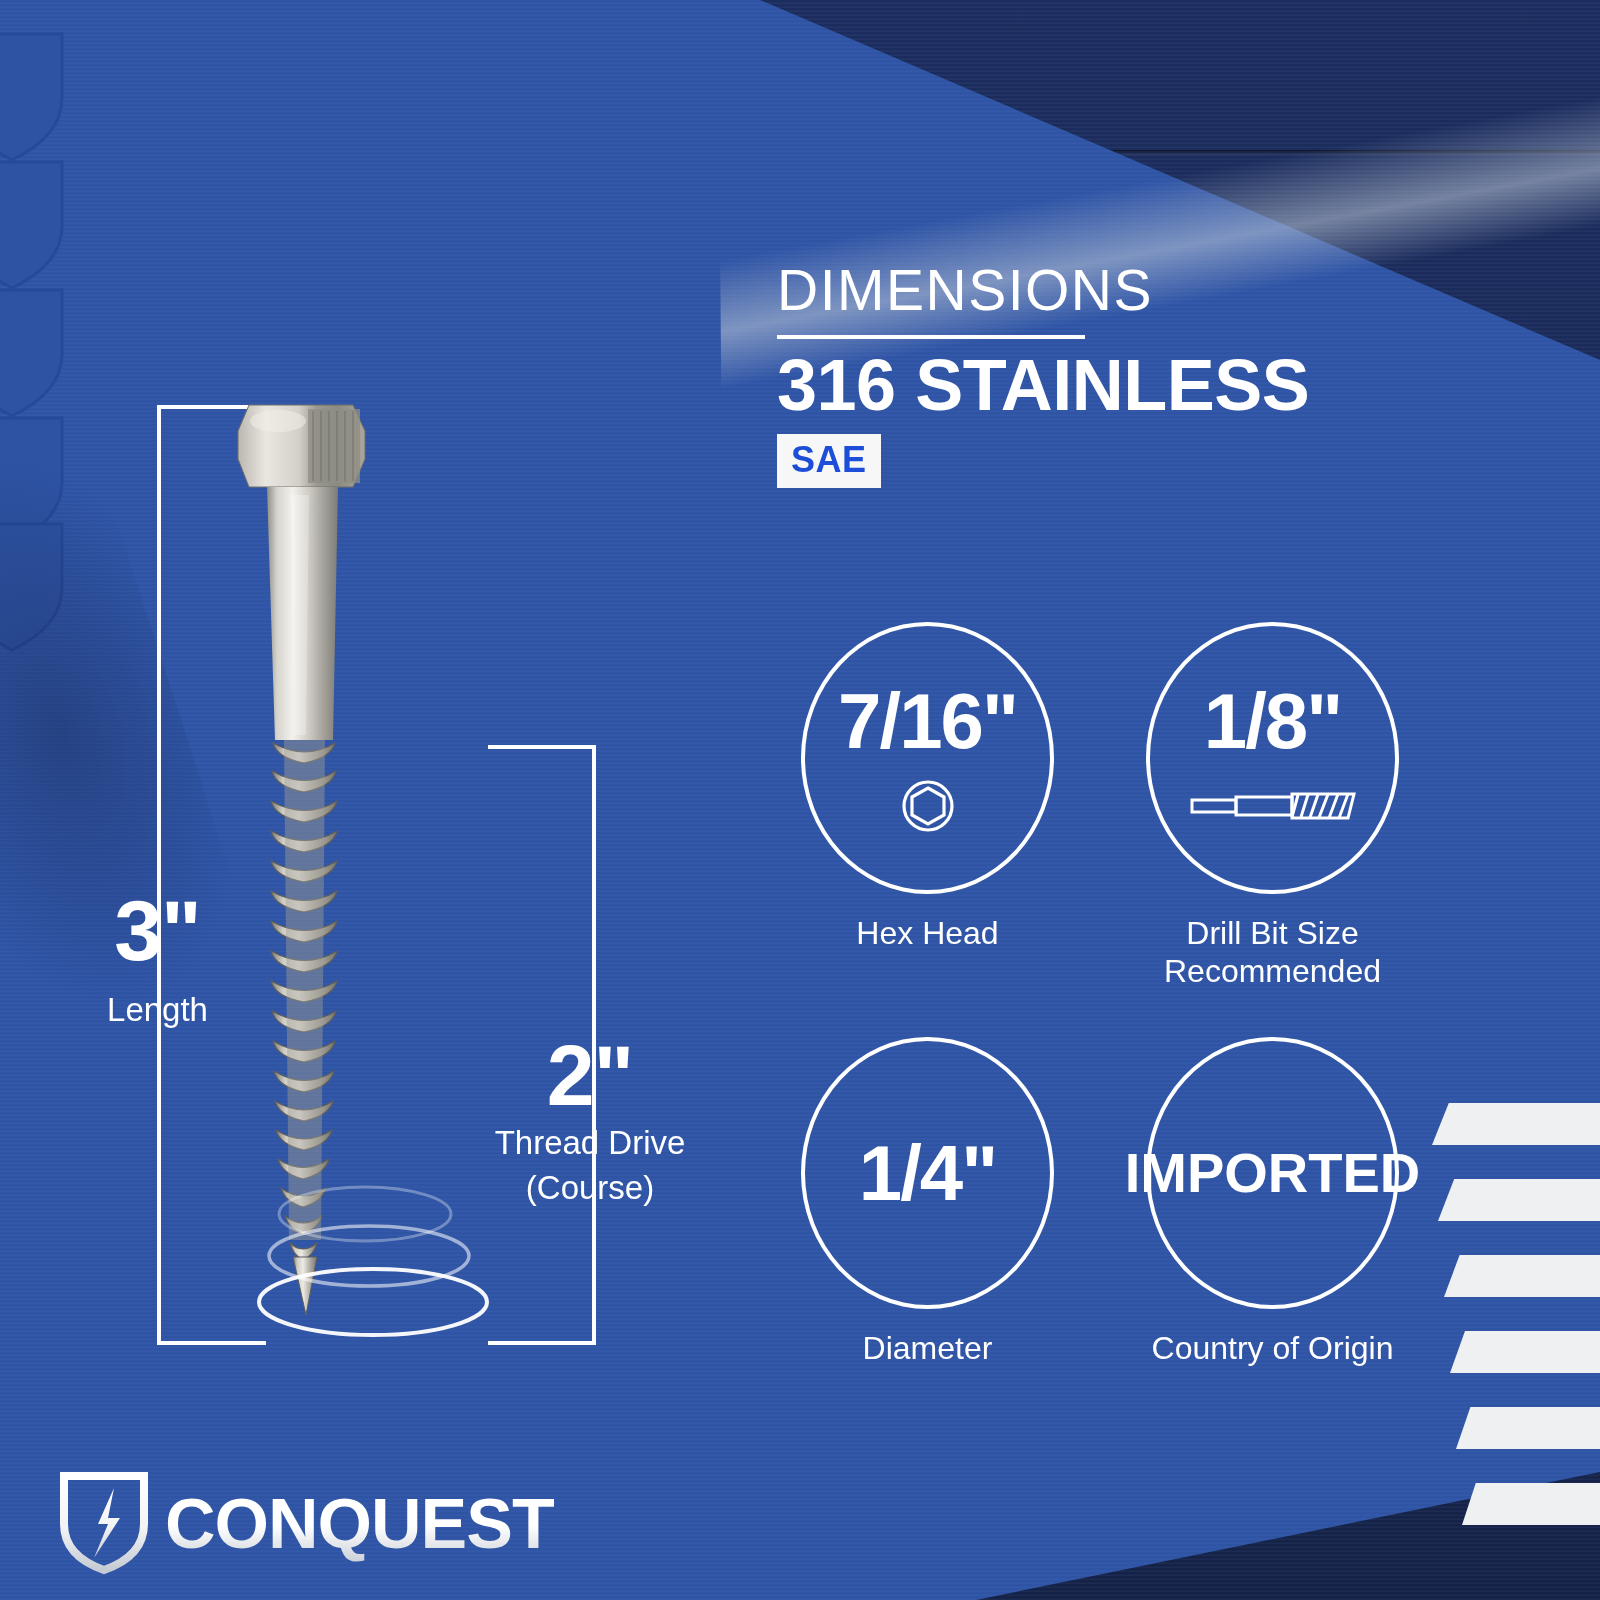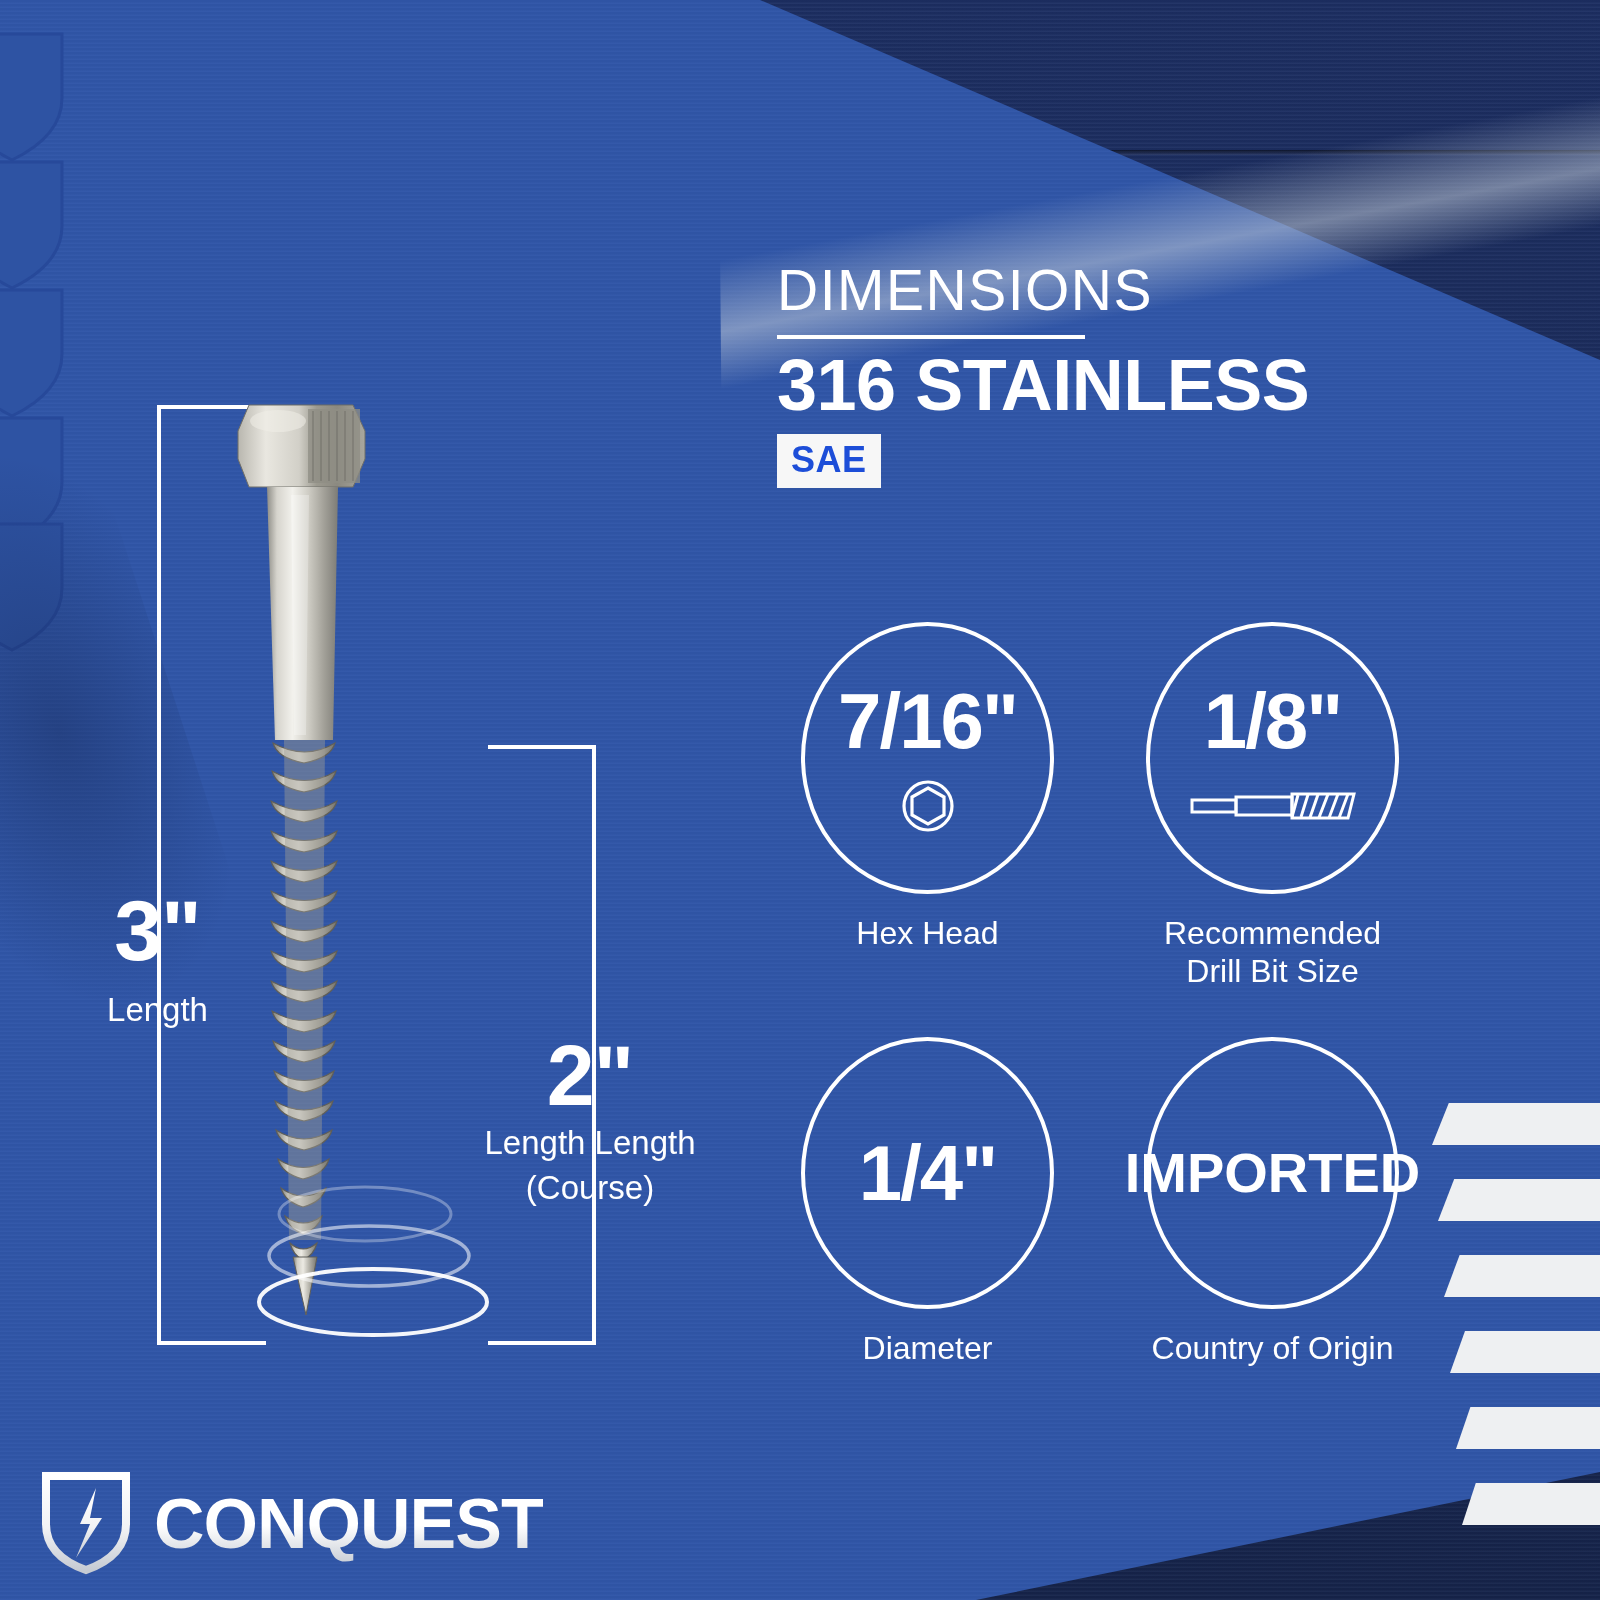--- a/index.html
+++ b/index.html
@@ -101,21 +101,21 @@
     border:4px solid #fff;border-radius:50%;
     display:flex;flex-direction:column;align-items:center;justify-content:center;
     color:#fff;box-sizing:border-box;
   }
   .circle .value{font-size:78px;font-weight:700;line-height:1;letter-spacing:-2px;}
   .circle .value.small{font-size:56px;letter-spacing:0;}
   .circle .ico{margin-top:18px;height:56px;display:flex;align-items:center;justify-content:center;}
   .blabel{color:#fff;font-size:32px;line-height:1.2;margin-top:20px;font-weight:400;}
 
   
-  .logo{position:absolute;left:40px;top:1468px;display:flex;align-items:center;gap:22px;}
+  .logo{position:absolute;left:58px;top:1468px;display:flex;align-items:center;gap:15px;}
   .logo .word{
     font-size:70px;font-weight:700;letter-spacing:-1px;
     background:linear-gradient(180deg,#ffffff 0%,#ffffff 52%,#c9ced6 100%);
     -webkit-background-clip:text;background-clip:text;color:transparent;
   }
 </style>
 </head>
 <body>
 
 <div id="stage">
@@ -233,21 +233,21 @@
     <ellipse cx="128" cy="142" rx="114" ry="33" fill="none" stroke="#ffffff" stroke-width="4" opacity=".95"></ellipse>
   </svg>
 
   <div class="dimlabel" id="len-label">
     <div class="num">3"</div>
     <div class="cap">Length</div>
   </div>
 
   <div class="dimlabel" id="thr-label">
     <div class="num">2"</div>
-    <div class="cap">Length Length</div>
+    <div class="cap">Thread Drive</div>
     <div class="cap">(Course)</div>
   </div>
 
   <div class="head">
     <div class="eyebrow">DIMENSIONS</div>
     <div class="rule"></div>
     <div class="title">316 STAINLESS</div>
     <div class="sae">SAE</div>
   </div>
 
@@ -283,22 +283,22 @@
                 <line x1="120" y1="8.6" x2="113" y2="31"></line>
                 <line x1="130" y1="8.4" x2="122" y2="31.5"></line>
                 <line x1="140" y1="8.2" x2="131" y2="31.5"></line>
                 <line x1="150" y1="8" x2="141" y2="32"></line>
                 <line x1="160" y1="8" x2="151" y2="32"></line>
               </g>
             </svg>
           </div>
         </div>
         <div class="blabel">
+          <div>Drill Bit Size</div>
           <div>Recommended</div>
-          <div>Drill Bit Size</div>
         </div>
       </div>
 
     </div>
 
     <div class="badge-row" style="margin-top:46px">
 
       <div class="badge">
         <div class="circle">
           <div class="value">1/4"</div>

